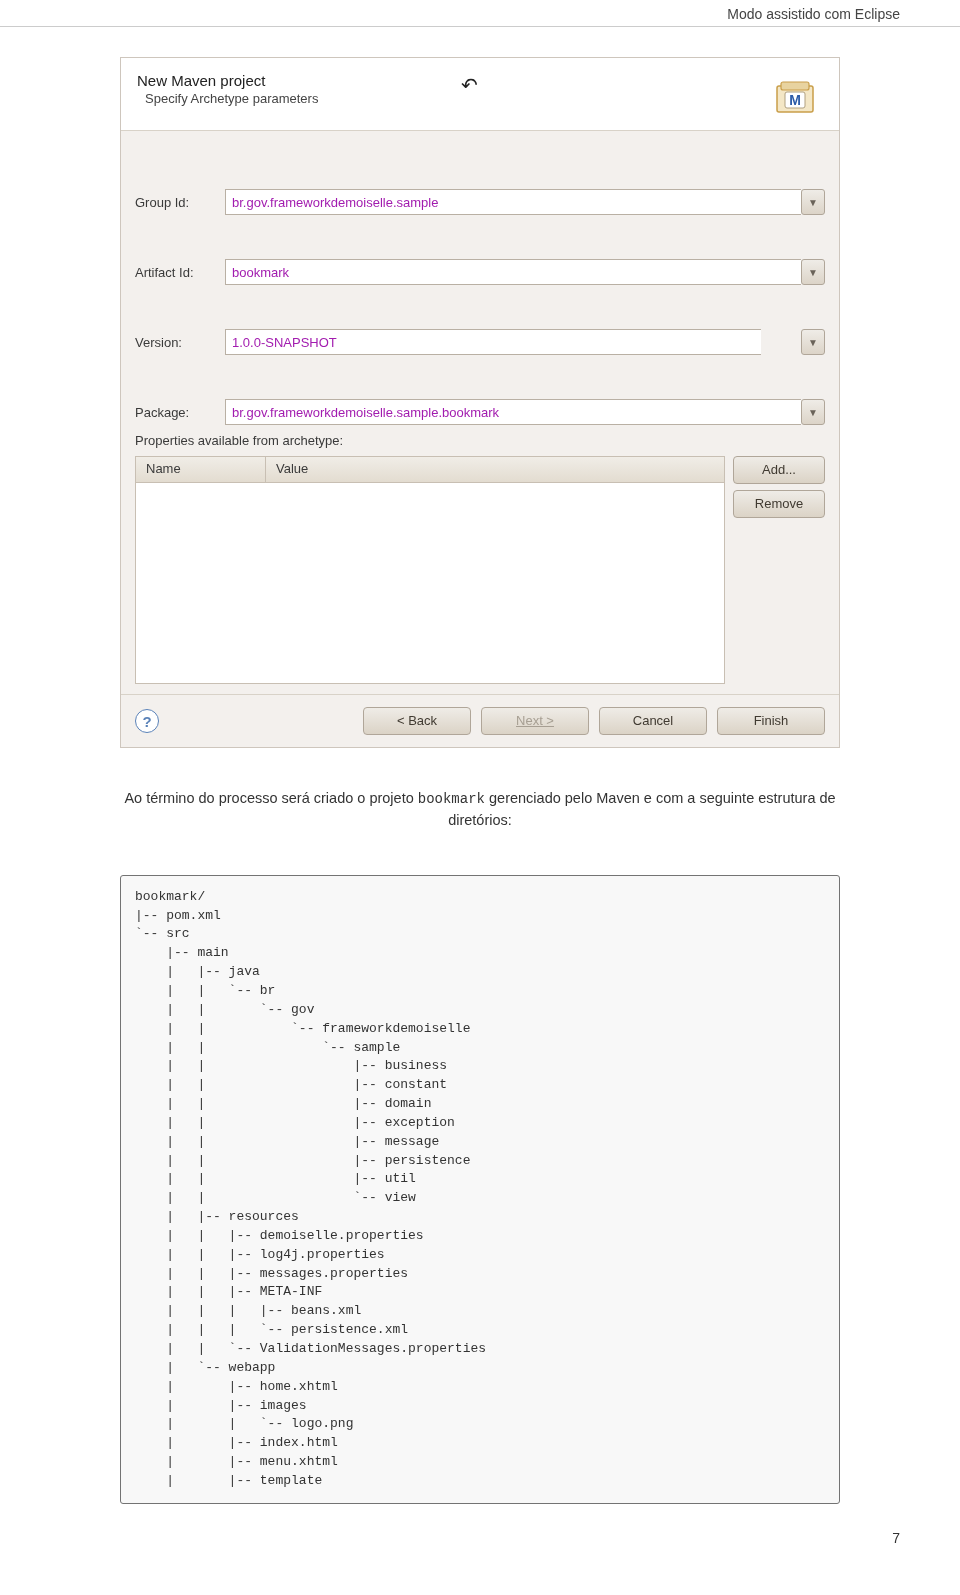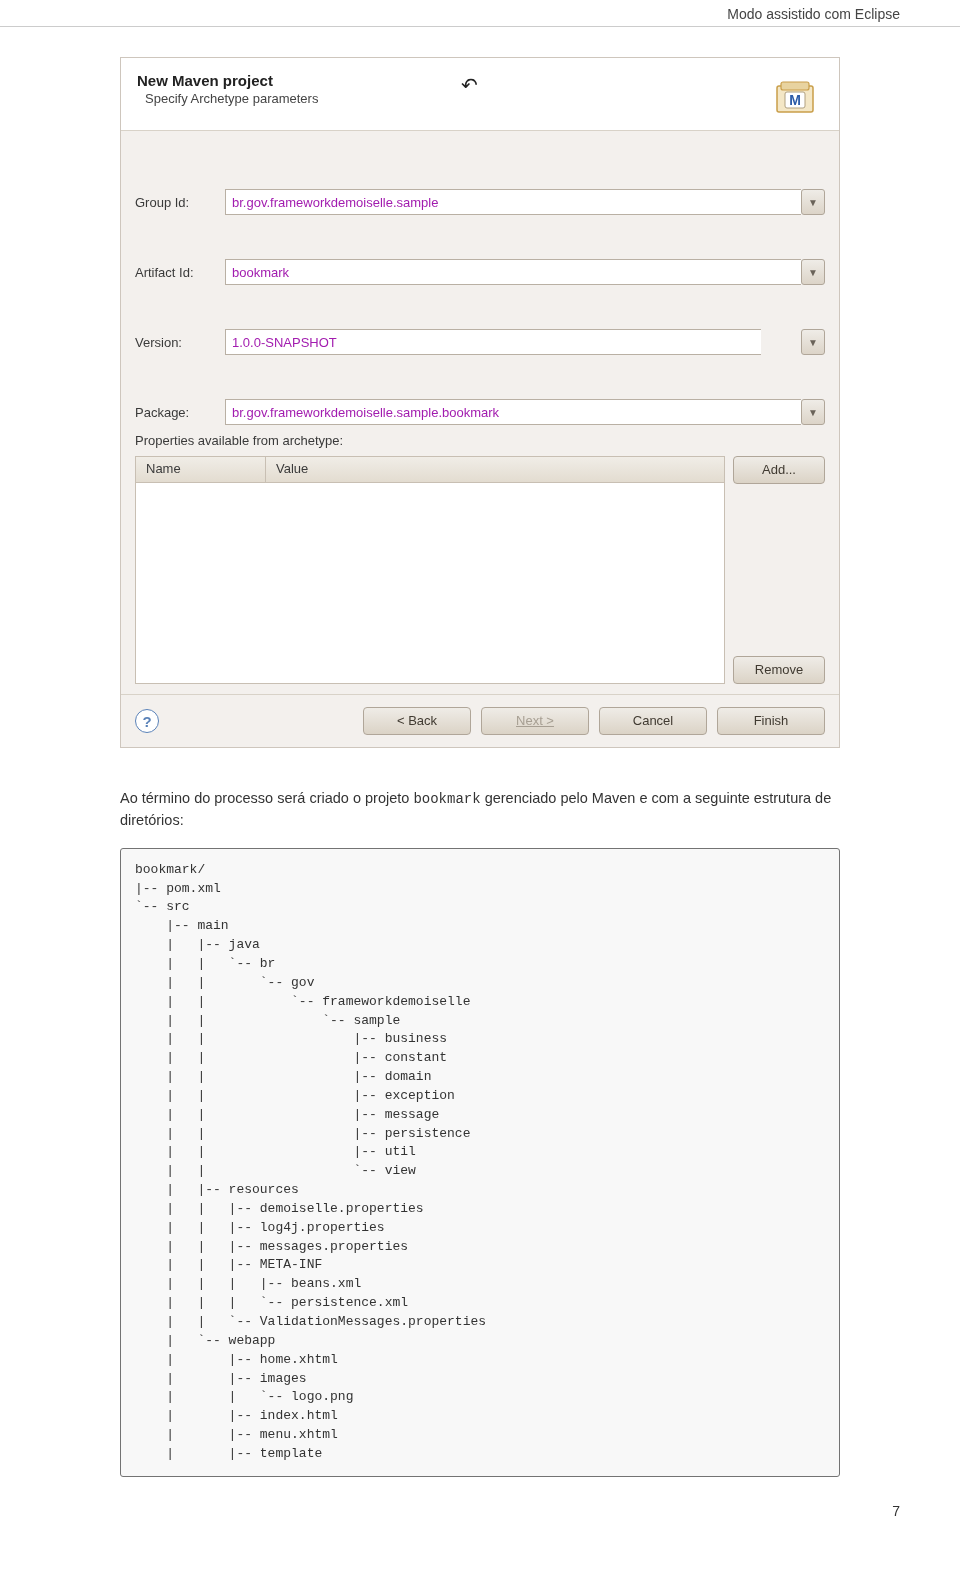--- a/index.html
+++ b/index.html
@@ -32,21 +32,21 @@
   }
   .dialog-header {
     background: #fff;
     border-bottom: 1px solid #d8d2c8;
     padding: 14px 16px 10px 16px;
     display: flex;
     align-items: flex-start;
     justify-content: space-between;
   }
   .dialog-title {
-    font-weight: bold;
+    font-weight: normal;
     font-size: 15px;
     color: #222;
     margin-bottom: 2px;
   }
   .dialog-subtitle {
     font-size: 13px;
     color: #444;
     margin-left: 8px;
   }
   .header-icon {
@@ -139,21 +139,20 @@
     padding: 4px 10px;
     border-right: 1px solid #c8bfb3;
   }
   .props-th.name { width: 130px; }
   .props-th.value { flex: 1; border-right: none; }
   .props-btns {
     display: flex;
     flex-direction: column;
     gap: 6px;
     width: 92px;
-    justify-content: space-between;
   }
   .wizard-btn {
     background: linear-gradient(#efece7,#dbd3c6);
     border: 1px solid #b0a699;
     border-radius: 4px;
     font-size: 13px;
     color: #403a31;
     text-align: center;
     padding: 4px 0;
     height: 28px;
@@ -186,22 +185,23 @@
   .footer-btns {
     display: flex;
     gap: 10px;
   }
   .footer-btns .wizard-btn {
     width: 108px;
   }
   .body-text {
     font-size: 14.5px;
     color: #333;
-    margin: 40px 0 16px 0;
+    margin: 40px 0 43px 0;
     line-height: 1.5;
+    text-align: center;
   }
   .body-text code {
     font-family: 'Courier New', monospace;
     font-size: 14px;
   }
   .code-block {
     background: #f8f8f8;
     border: 1px solid #737373;
     border-radius: 3px;
     padding: 12px 14px;

